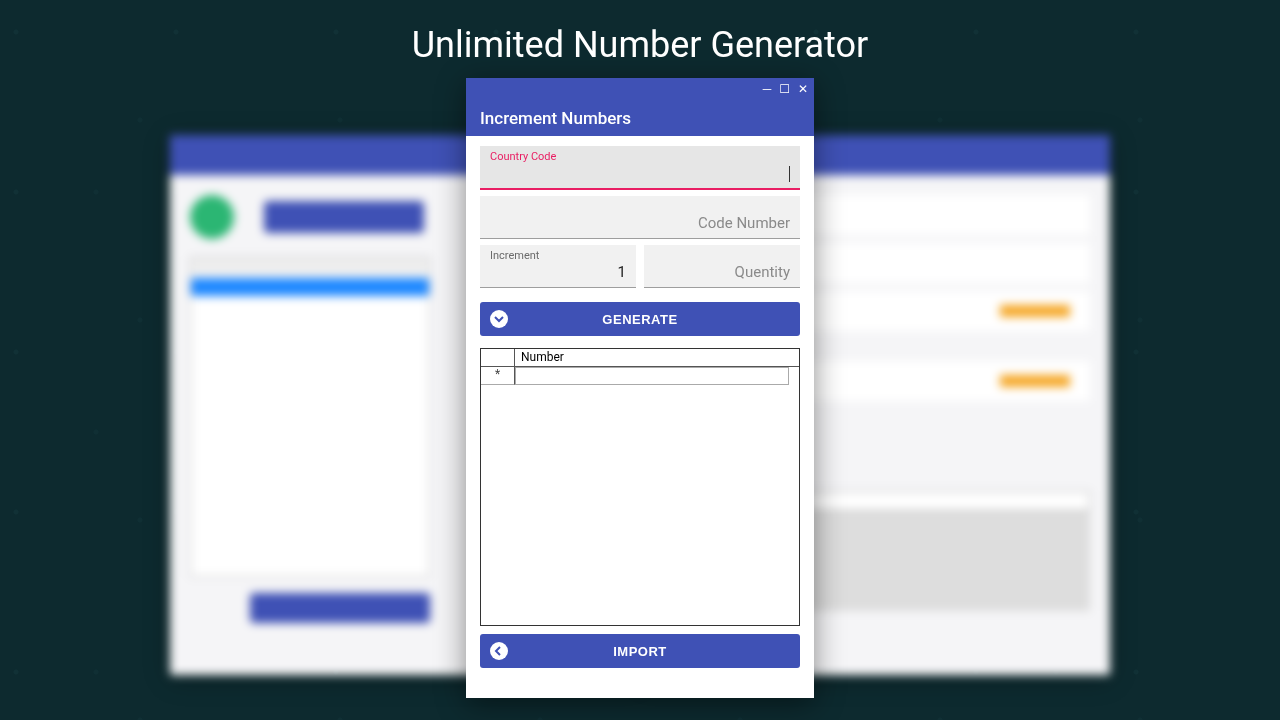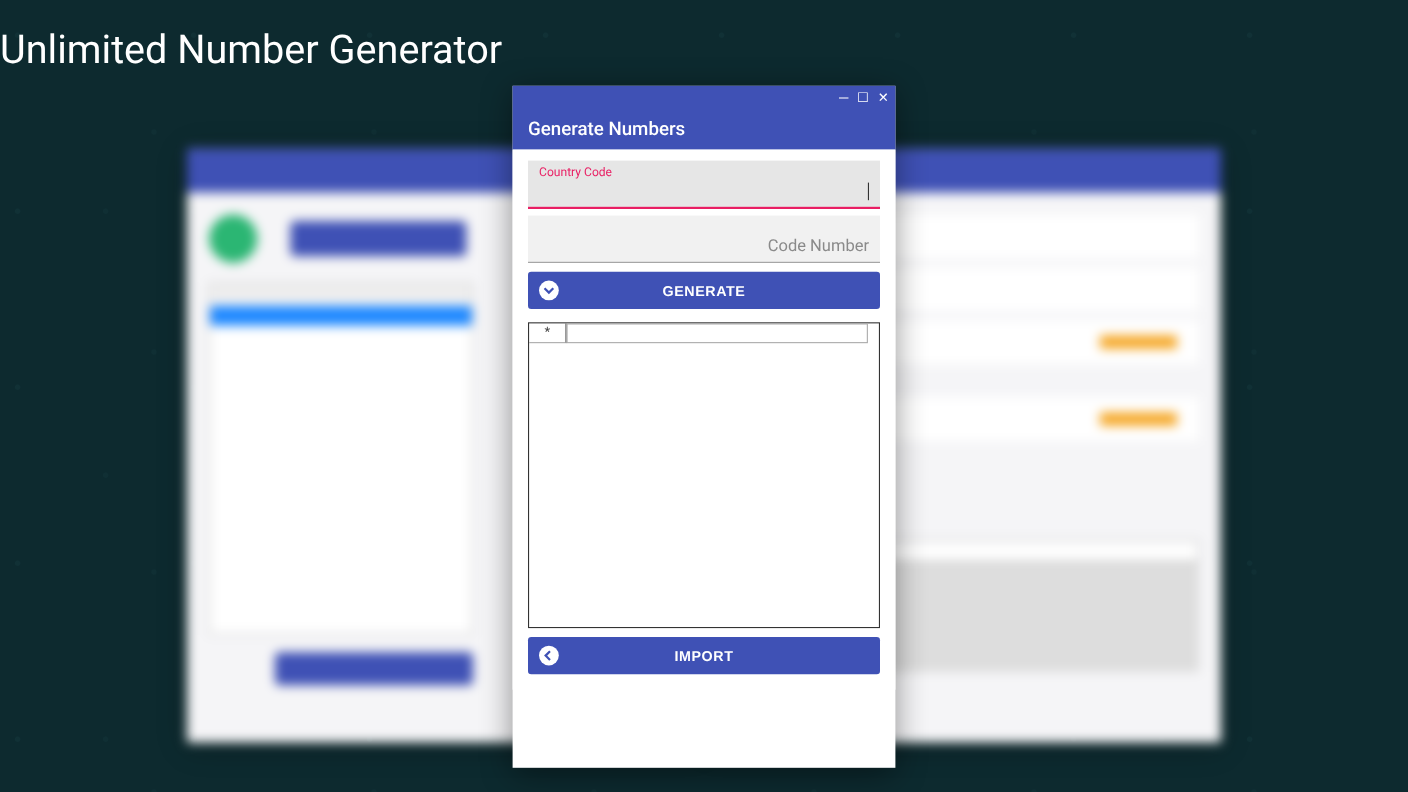--- a/index.html
+++ b/index.html
@@ -13,21 +13,21 @@
     position: absolute; inset: 0;
     background:
       radial-gradient(circle at 10% 20%, rgba(40,90,95,0.25) 0 2px, transparent 3px),
       radial-gradient(circle at 70% 60%, rgba(40,90,95,0.2) 0 2px, transparent 3px),
       radial-gradient(circle at 40% 80%, rgba(40,90,95,0.2) 0 2px, transparent 3px);
     background-size: 160px 160px, 200px 200px, 240px 240px;
     opacity: 0.6;
   }
   .page-title {
     position: absolute; top: 24px; left: 0; right: 0;
-    text-align: left;
+    text-align: center;
     color: #fff;
     font-size: 36px;
     font-weight: 400;
   }
   
   .blur-window {
     position: absolute;
     background: #f5f5f7;
     border-radius: 2px;
     filter: blur(5px);
@@ -174,43 +174,56 @@
       </div>
   </div>
 </div>
 
 <div class="dialog">
   <div class="dlg-titlebar">
     <span class="win-ctrl">─</span>
     <span class="win-ctrl">☐</span>
     <span class="win-ctrl">✕</span>
   </div>
-  <div class="dlg-subtitle">Generate Numbers</div>
+  <div class="dlg-subtitle">Increment Numbers</div>
   <div class="dlg-body">
 
     <div class="field focused">
       <span class="float-label">Country Code</span>
       <span class="caret"></span>
     </div>
 
     <div class="field">
       <span class="placeholder">Code Number</span>
     </div>
 
+    <div class="row2">
+      <div class="field">
+        <span class="small-label">Increment</span>
+        <span class="value">1</span>
+      </div>
+      <div class="field">
+        <span class="placeholder">Quentity</span>
+      </div>
+    </div>
 
     <button class="big-btn">
       <span class="icon-circle">
         <svg width="10" height="10" viewBox="0 0 10 10">
             <path d="M1 3 L5 7 L9 3" stroke="#3f51b5" stroke-width="2" fill="none"></path>
           </svg>
       </span>
       <span>GENERATE</span>
     </button>
 
     <div class="grid">
+      <div class="grid-head">
+        <div class="grid-corner"></div>
+        <div class="grid-col">Number</div>
+      </div>
       <div class="grid-row">
         <div class="rowhdr">*</div>
         <div class="cell"></div>
       </div>
     </div>
 
     <button class="big-btn" style="">
       <span class="icon-circle">
         <svg width="10" height="10" viewBox="0 0 10 10">
             <path d="M6 1 L2 5 L6 9" stroke="#3f51b5" stroke-width="2" fill="none"></path>

